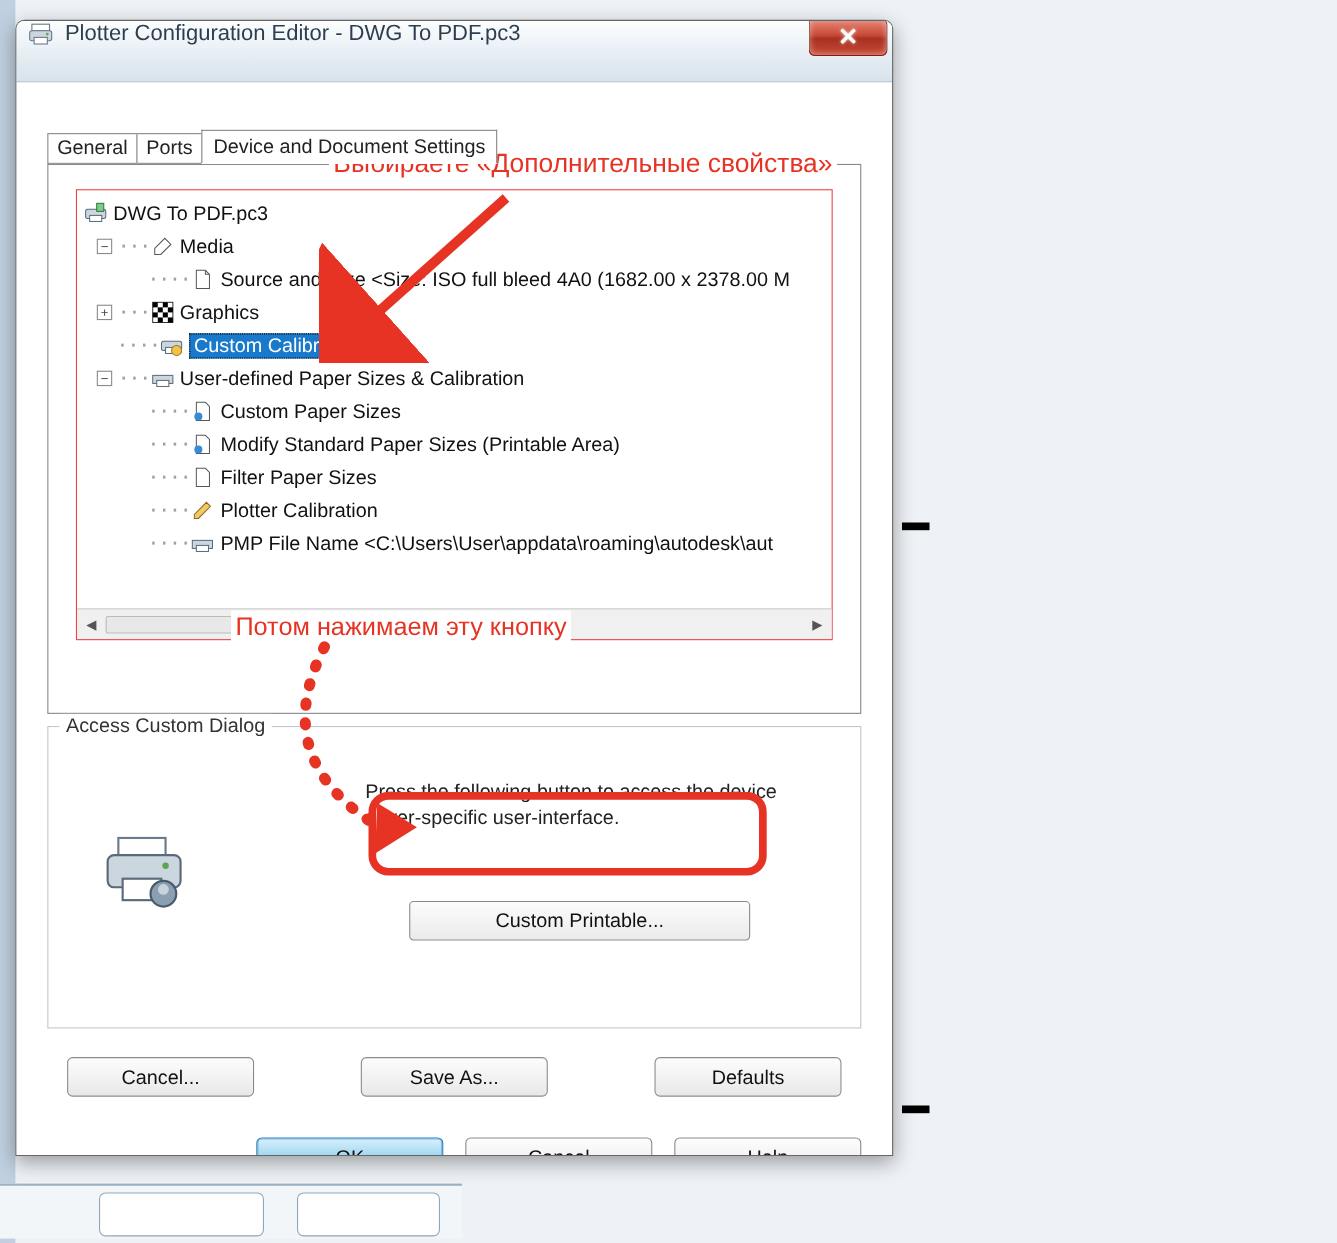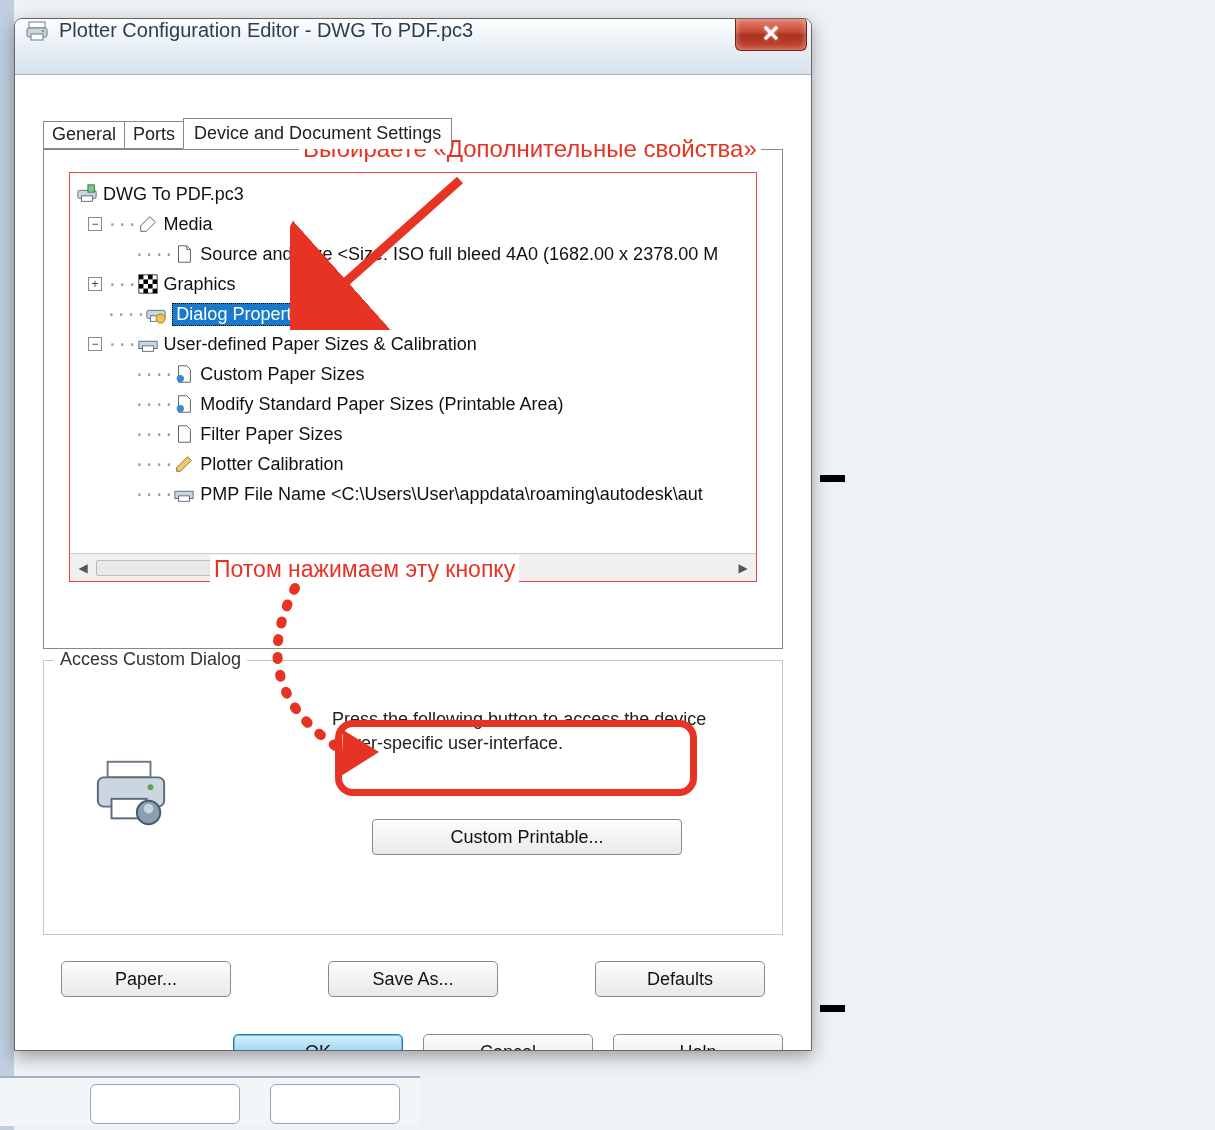--- a/index.html
+++ b/index.html
@@ -316,21 +316,21 @@
           </div>
 
           <div class="tree-row">
             <span class="tree-ind" style="width:30px;"></span>
             <span class="dots">····</span>
             <svg class="ticon" viewBox="0 0 24 24">
               <rect x="2" y="8" width="20" height="9" rx="2" fill="#cbd6df" stroke="#5a6a7a"></rect>
               <rect x="6" y="14" width="12" height="6" fill="#fff" stroke="#5a6a7a"></rect>
               <circle cx="17" cy="17" r="5" fill="#f0c24a" stroke="#9a7a1a"></circle>
             </svg>
-            <span class="sel">Dialog Properties</span>
+            <span class="sel">Custom Calibration</span>
           </div>
 
           <div class="tree-row">
             <span class="tree-ind" style="width:12px;"></span>
             <span class="exp-box">−</span>
             <span class="dots">···</span>
             <svg class="ticon" viewBox="0 0 24 24">
                 <rect x="2" y="9" width="20" height="8" fill="#cbd6df" stroke="#5a6a7a"></rect>
                 <rect x="6" y="14" width="12" height="6" fill="#fff" stroke="#5a6a7a"></rect>
               </svg>
@@ -407,21 +407,21 @@
         <rect x="20" y="42" width="36" height="20" fill="#fff" stroke="#5a6a7a" stroke-width="2"></rect>
         <circle cx="60" cy="30" r="3" fill="#5da556"></circle>
         <circle cx="58" cy="56" r="12" fill="#8aa0b2" stroke="#4a5a6a" stroke-width="2"></circle>
         <circle cx="58" cy="52" r="5" fill="#c7d4de"></circle>
       </svg>
       <div class="desc-text">Press the following button to access the device driver-specific user-interface.</div>
       <div class="cp-button">Custom Printable...</div>
     </div>
 
     <div class="btn-row1">
-      <div class="wbtn">Paper...</div>
+      <div class="wbtn">Cancel...</div>
       <div class="wbtn">Save As...</div>
       <div class="wbtn">Defaults</div>
     </div>
 
     <div class="btn-row2">
       <div class="wbtn ok">OK</div>
       <div class="wbtn">Cancel</div>
       <div class="wbtn">Help</div>
     </div>
 

